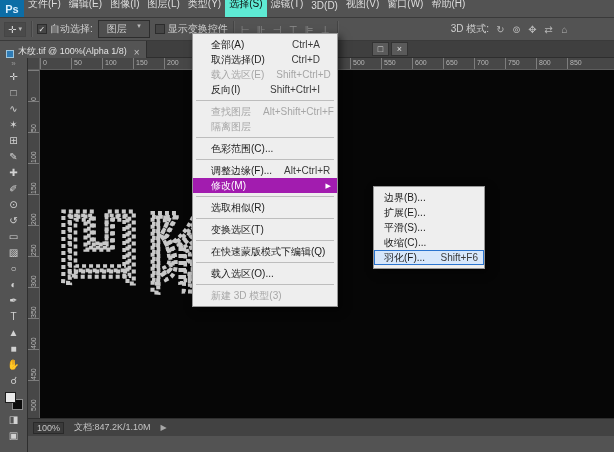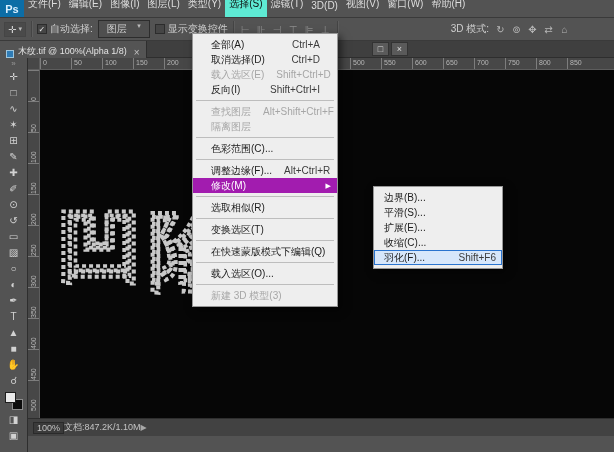--- a/index.html
+++ b/index.html
@@ -51,28 +51,28 @@
   .vruler{position:absolute;left:28px;top:70px;width:12px;bottom:34px;background:#474747;border-right:1px solid #5d5d5d;overflow:hidden;z-index:4}
   .vr-item{height:31px;border-top:1px solid #7d7d7d;display:flex;justify-content:center}
   .vr-item span{writing-mode:vertical-rl;transform:rotate(180deg);font-size:7px;color:#b6b6b6}
 
   
   .canvas{position:absolute;left:40px;top:70px;right:0;bottom:34px;background:#060606;overflow:hidden}
   .sel-svg{position:absolute;left:16px;top:114px}
   .sel-svg text{font-family:"DejaVu Sans",sans-serif;font-weight:bold;fill:none;stroke:#c9c9c9;stroke-width:1.3;stroke-dasharray:4 3}
 
   
-  .statusbar{position:absolute;left:28px;right:0;bottom:16px;height:18px;background:#424242;border-top:1px solid #2e2e2e;display:flex;align-items:center;gap:0;padding:0 5px;font-size:9px;color:#c4c4c4;z-index:4}
+  .statusbar{position:absolute;left:28px;right:0;bottom:16px;height:18px;background:#424242;border-top:1px solid #2e2e2e;display:flex;align-items:center;gap:10px;padding:0 5px;font-size:9px;color:#c4c4c4;z-index:4}
   .zoom-field{background:#3a3a3a;border:1px solid #2a2a2a;padding:0 3px;min-width:26px}
   .status-arrow{color:#a8a8a8;font-size:8px}
 
   
   .menu{position:absolute;background:#eeeeee;border:1px solid #979797;box-shadow:3px 3px 8px rgba(0,0,0,.55);padding:3px 0;z-index:100;font-size:10px;color:#1c1c1c}
   .select-menu{left:192px;top:33px;width:146px}
-  .modify-menu{left:373px;top:186px;width:130px}
+  .modify-menu{left:373px;top:186px;width:112px}
   .mi{height:15px;display:flex;align-items:center;padding:0 6px 0 18px;white-space:nowrap}
   .modify-menu .mi{padding-left:10px}
   .mi-shortcut{margin-left:auto;padding-left:12px;color:#3c3c3c}
   .mi-arrow{width:9px;text-align:right;font-size:7px;margin-left:2px;color:#333}
   .mi.disabled,.mi.disabled .mi-shortcut{color:#a6a6a6}
   .mi.active{background:#a21caf;color:#fff}
   .mi.active .mi-shortcut,.mi.active .mi-arrow{color:#fff}
   .mi.selected{background:#d7e7fb;outline:1px solid #2a74cf;outline-offset:-1px}
   .mi.sep{height:7px;padding:0;position:relative}
   .mi.sep::after{content:"";position:absolute;left:3px;right:3px;top:3px;height:1px;background:#bdbdbd}
@@ -530,26 +530,26 @@
   </div>
 
 <div class="menu modify-menu">
 
     <div class="mi">
       <span class="mi-label">边界(B)...</span>
       <span class="mi-shortcut"></span>
     </div>
 
     <div class="mi">
+      <span class="mi-label">扩展(E)...</span>
+      <span class="mi-shortcut"></span>
+    </div>
+
+    <div class="mi">
       <span class="mi-label">平滑(S)...</span>
-      <span class="mi-shortcut"></span>
-    </div>
-
-    <div class="mi">
-      <span class="mi-label">扩展(E)...</span>
       <span class="mi-shortcut"></span>
     </div>
 
     <div class="mi">
       <span class="mi-label">收缩(C)...</span>
       <span class="mi-shortcut"></span>
     </div>
 
     <div class="mi selected">
       <span class="mi-label">羽化(F)...</span>

